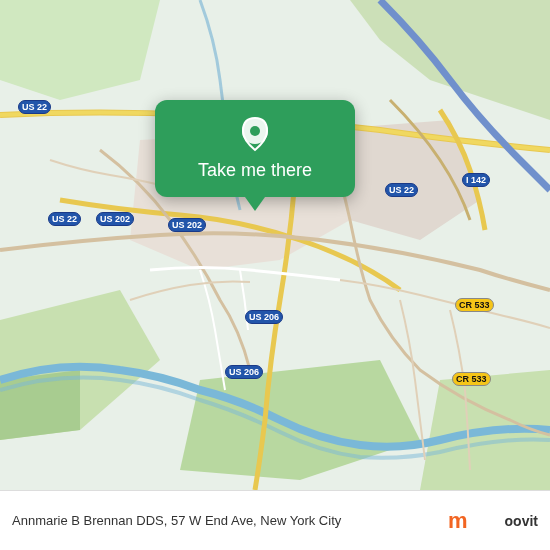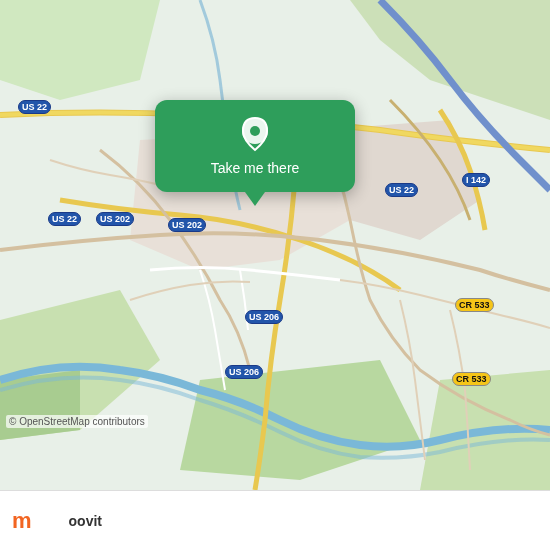--- a/index.html
+++ b/index.html
@@ -48,21 +48,21 @@
       border-top: 14px solid #2e9e5b;
     }
 
     .pin-icon {
       width: 36px;
       height: 36px;
     }
 
     .popup-text {
       color: white;
-      font-size: 14px;
+      font-size: 18px;
       font-weight: 500;
       text-align: center;
     }
 
     
     #bottom-bar {
       width: 550px;
       height: 60px;
       background: white;
       display: flex;
@@ -192,23 +192,21 @@
   <div class="popup-bubble">
 
     <svg class="pin-icon" viewBox="0 0 36 36" xmlns="http://www.w3.org/2000/svg">
       <circle cx="18" cy="15" r="13" fill="white" opacity="0.9"></circle>
       <circle cx="18" cy="15" r="5" fill="#2e9e5b"></circle>
       <path d="M 18 2 Q 30 2 30 15 Q 30 24 18 34 Q 6 24 6 15 Q 6 2 18 2 Z" fill="none" stroke="white" stroke-width="2"></path>
     </svg>
     <span class="popup-text">Take me there</span>
   </div>
 
-  <div class="osm-credit">
-    <span>© OpenStreetMap contributors</span>
-  </div>
 </div>
 
 <div id="bottom-bar">
+  <span class="address-text">Annmarie B Brennan DDS, 57 W End Ave, New York City</span>
   <div class="moovit-logo">
     <span class="moovit-m">m</span>
     <span class="moovit-rest">oovit</span>
   </div>
 </div>
 
 </body></html>

